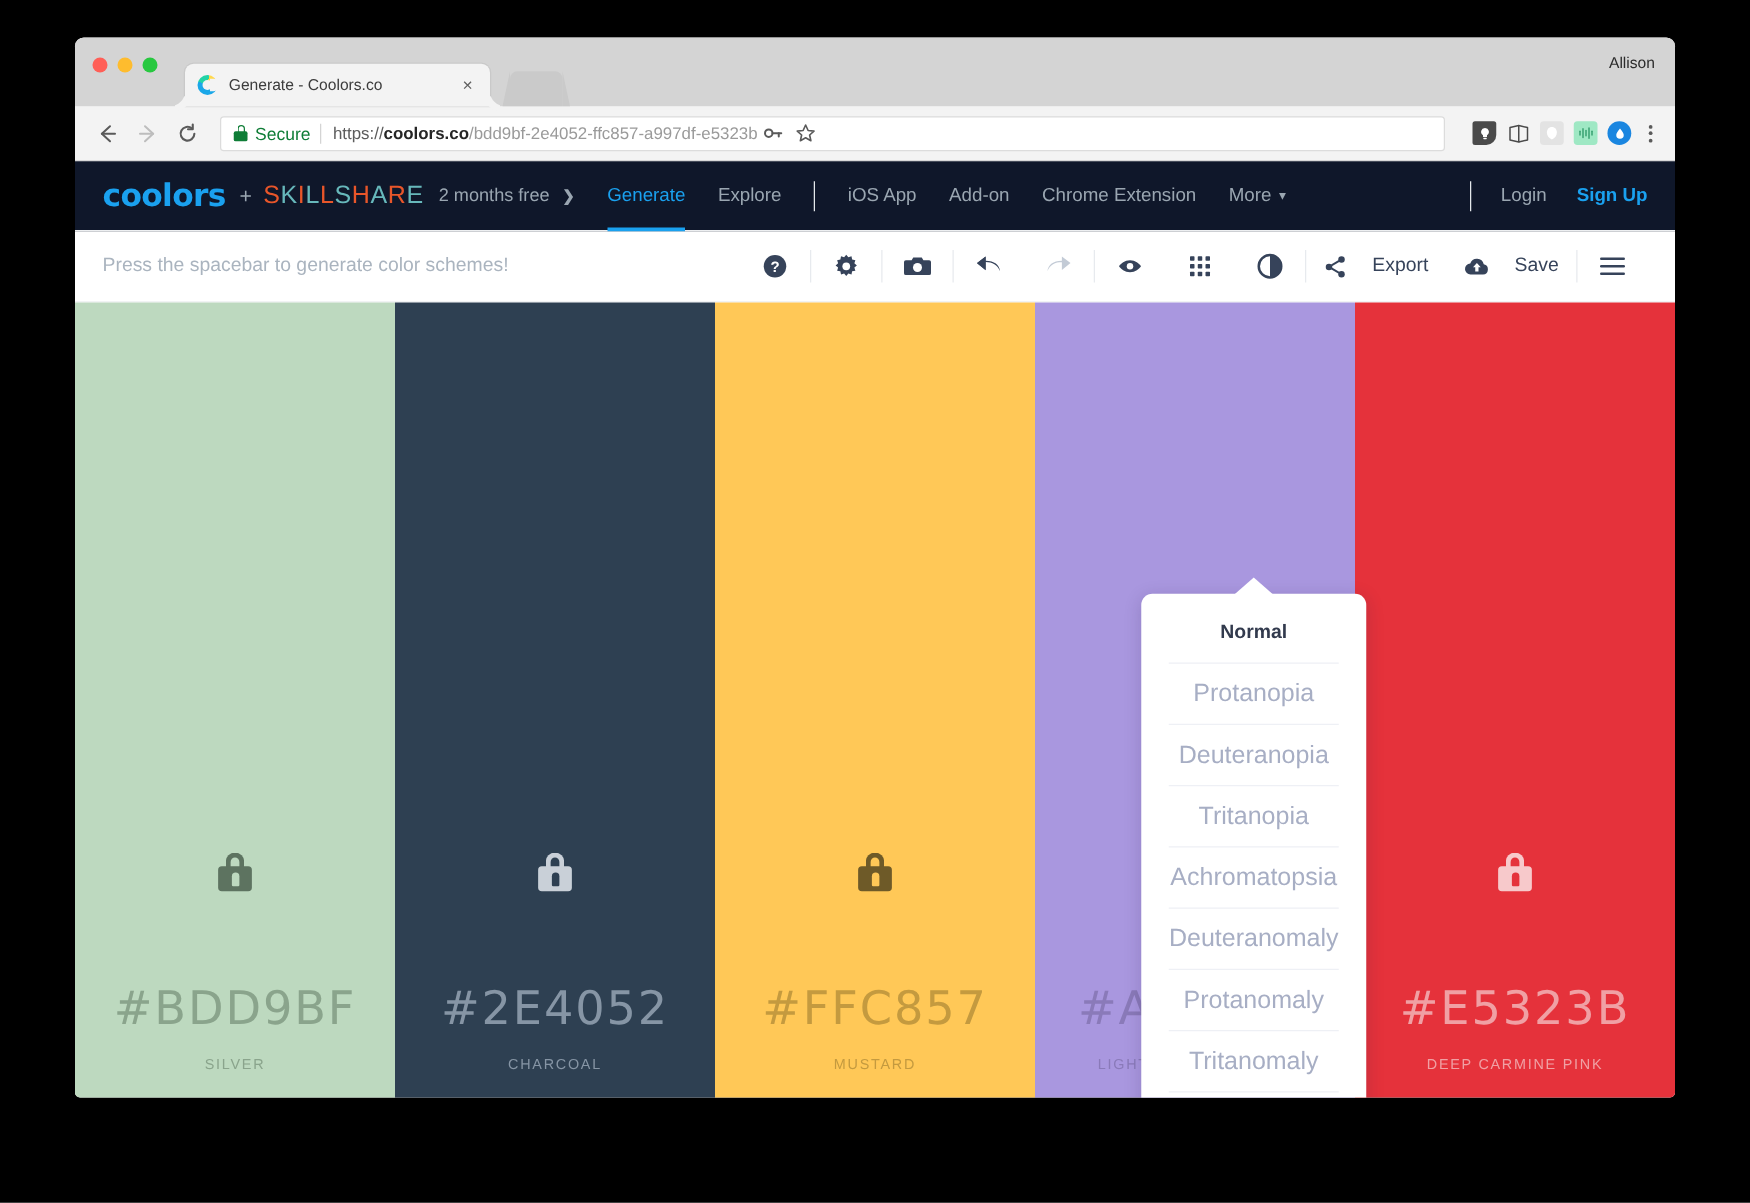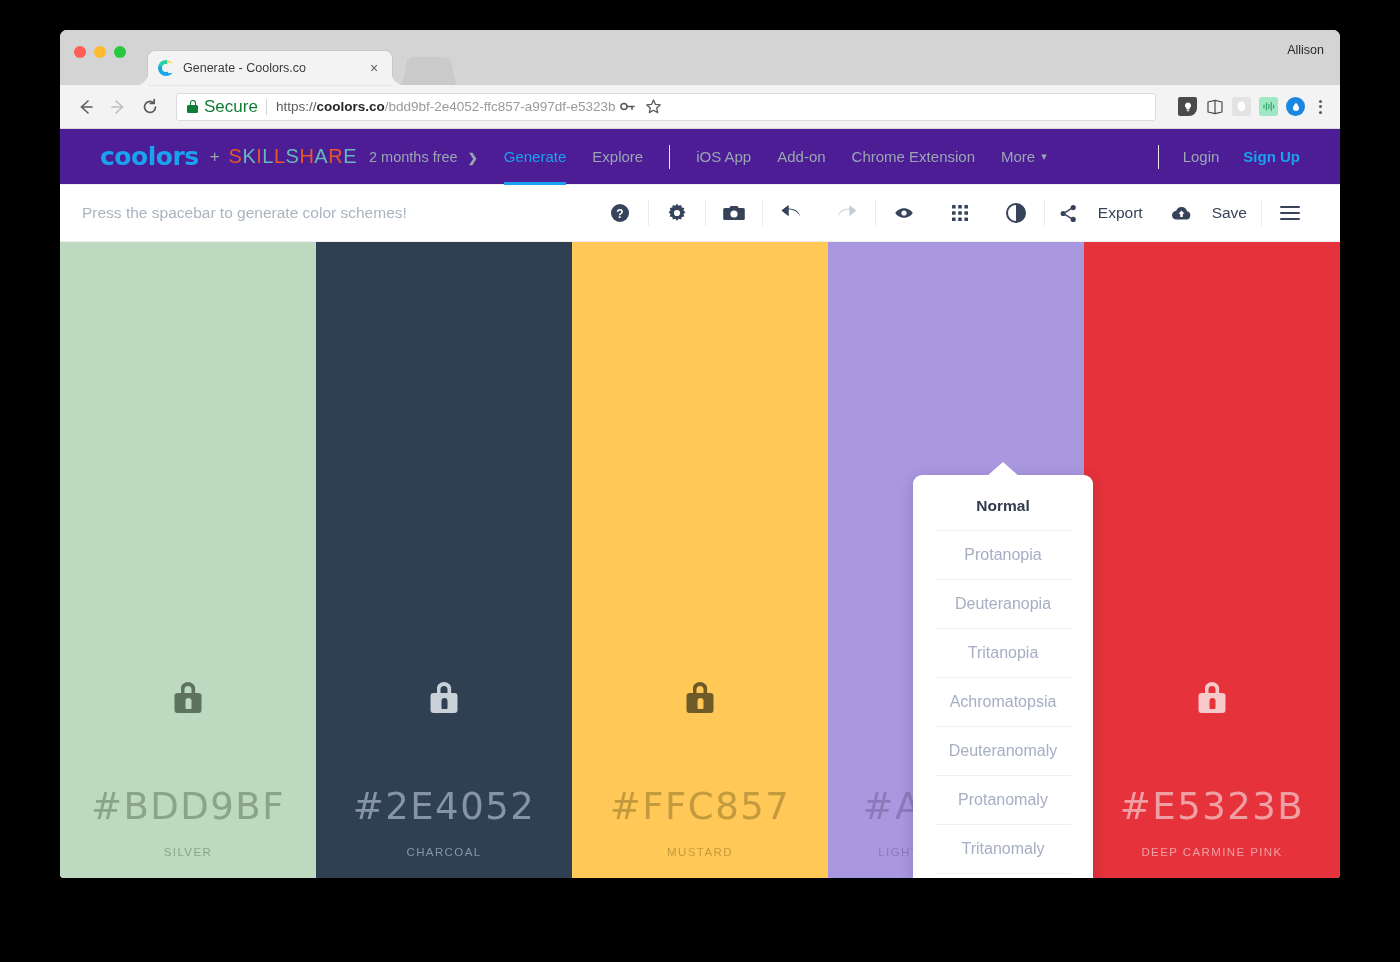--- a/index.html
+++ b/index.html
@@ -134,44 +134,44 @@
     border: 1px solid #dcdcdc;
     border-radius: 3px;
     display: flex; align-items: center;
     padding: 0 6px 0 10px;
     margin: 0 8px;
     min-width: 0;
   }
   .lock-sec { width: 11px; height: 13px; position: relative; flex:0 0 auto; margin-right: 6px; }
   .lock-sec .body { position:absolute; bottom:0; left:0; width:11px; height:8px; background:#0f7d37; border-radius:1.5px; }
   .lock-sec .shackle { position:absolute; top:0; left:2.5px; width:6px; height:7px; border:1.8px solid #0f7d37; border-bottom:none; border-radius:3px 3px 0 0; }
-  .secure-txt { font-size: 17px; color: #0f7d37; margin-right: 8px; flex:0 0 auto; }
+  .secure-txt { font-size: 14px; color: #0f7d37; margin-right: 8px; flex:0 0 auto; }
   .url-divider { width:1px; height:16px; background:#d4d4d4; margin-right:9px; flex:0 0 auto; }
   .url-text { font-size: 13.5px; color: #9a9a9a; white-space: nowrap; overflow: hidden; }
   .url-text b { color: #262626; font-weight: 600; }
   .url-text .scheme { color: #5c5c5c; font-weight: 400; }
   .omni-icons { display:flex; align-items:center; gap:2px; flex:0 0 auto; }
   .omni-icons .navbtn { width: 24px; height: 24px; }
 
   .ext-icons { display:flex; align-items:center; gap:8px; margin-left:10px; flex:0 0 auto; }
   .ext { width: 19px; height: 19px; display:flex; align-items:center; justify-content:center; cursor:pointer;}
   .ext-kb { background:#4a4a4a; border-radius:2px 2px 8px 2px; color:#fff; font-size:11px; }
   .ext-pocket { }
   .ext-ghost { background:#e3e3e3; border-radius:3px; }
   .ext-wave { background:#9fe8c4; border-radius:3px; }
   .ext-circle { background:#1a86e0; border-radius:50%; }
   .kebab { display:flex; flex-direction:column; gap:2.5px; align-items:center; padding: 0 6px; cursor:pointer; }
   .kebab i { width:3px; height:3px; border-radius:50%; background:#5a5a5a; display:block; }
 
   
   #coolors-nav {
     height: 56px;
-    background: #4c1d95;
+    background: #0f172a;
     display: flex; align-items: center;
-    padding: 0 40px;
+    padding: 0 22px;
     border-bottom: 1px solid #edeff1;
     position: relative;
   }
   .logo {
     font-size: 25px; font-weight: 700; color: #1aa1ef;
     letter-spacing: -0.5px;
     font-family: "DejaVu Sans", sans-serif;
     cursor: pointer;
   }
   .plus { color: #9aa6b1; font-size: 17px; margin: 0 9px 0 11px; }
@@ -290,21 +290,21 @@
     position: absolute;
     top: -13px; left: 50%;
     transform: translateX(-50%);
     border-left: 16px solid transparent;
     border-right: 16px solid transparent;
     border-bottom: 14px solid #fff;
   }
   .cb-item {
     height: 49px;
     display: flex; align-items: center; justify-content: center;
-    font-size: 16px;
+    font-size: 20px;
     color: #a7aec4;
     cursor: pointer;
     margin: 0 22px;
     border-top: 1px solid #eef0f5;
   }
   .cb-item:first-child {
     border-top: none;
     color: #323a4d;
     font-weight: 600;
     font-size: 15.5px;

